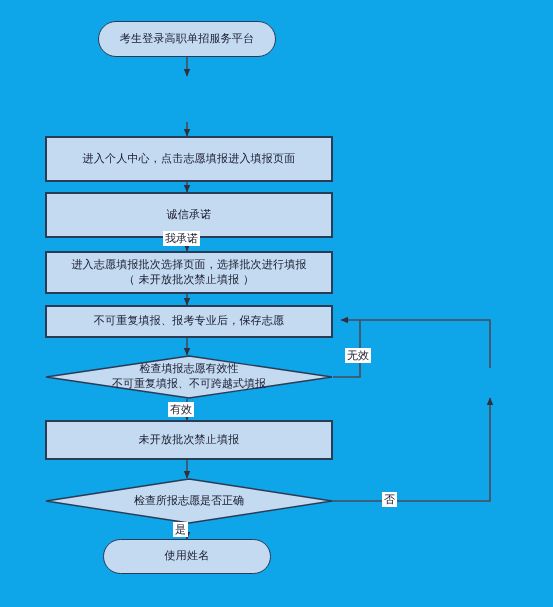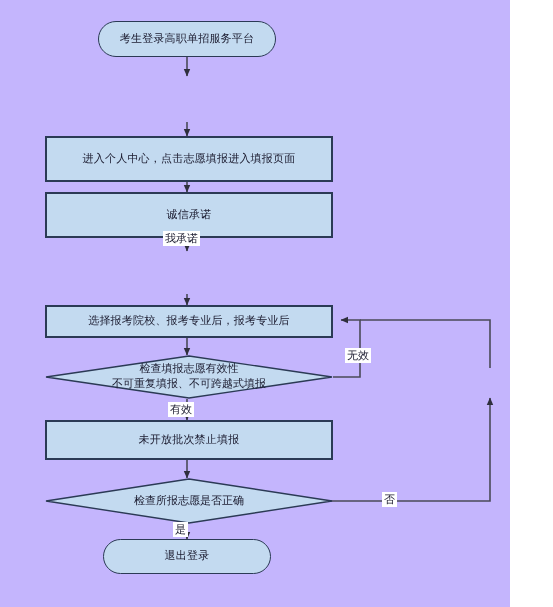--- a/index.html
+++ b/index.html
@@ -5,23 +5,23 @@
   html, body {
     margin: 0;
     padding: 0;
     background: #ffffff;
   }
   body {
     font-family: "DejaVu Sans", "Liberation Sans", sans-serif;
   }
   #canvas {
     position: relative;
-    width: 510px;
+    width: 553px;
     height: 607px;
-    background: #c4b5fd;
+    background: #0ea5e9;
     overflow: hidden;
   }
   #edges {
     position: absolute;
     left: 0;
     top: 0;
     width: 553px;
     height: 607px;
   }
   .node {
@@ -127,23 +127,27 @@
 
 
   <div class="node process" style="left:45px; top:136px; width:288px; height:46px;">
     <span class="node-label">进入个人中心，点击志愿填报进入填报页面</span>
   </div>
 
   <div class="node process" style="left:45px; top:192px; width:288px; height:46px;">
     <span class="node-label">诚信承诺</span>
   </div>
 
+  <div class="node process" style="left:45px; top:251px; width:288px; height:43px;">
+    <span class="node-label">进入志愿填报批次选择页面，选择批次进行填报
+（ 未开放批次禁止填报 ）</span>
+  </div>
 
   <div class="node process" style="left:45px; top:305px; width:288px; height:33px;">
-    <span class="node-label">选择报考院校、报考专业后，报考专业后</span>
+    <span class="node-label">不可重复填报、报考专业后，保存志愿</span>
   </div>
 
   <div class="decision" style="left:45px; top:355px; width:288px; height:44px;">
     <svg width="288" height="44" viewBox="0 0 288 44" xmlns="http://www.w3.org/2000/svg">
       <polygon points="144,1 287,22 144,43 1,22" fill="#c3daf0" stroke="#2b3a55" stroke-width="1.4"></polygon>
     </svg>
     <span class="dec-label">检查填报志愿有效性
 不可重复填报、不可跨越式填报</span>
   </div>
 
@@ -152,21 +156,21 @@
   </div>
 
   <div class="decision" style="left:45px; top:478px; width:288px; height:46px;">
     <svg width="288" height="46" viewBox="0 0 288 46" xmlns="http://www.w3.org/2000/svg">
       <polygon points="144,1 287,23 144,45 1,23" fill="#c3daf0" stroke="#2b3a55" stroke-width="1.4"></polygon>
     </svg>
     <span class="dec-label">检查所报志愿是否正确</span>
   </div>
 
   <div class="node terminator" style="left:103px; top:539px; width:168px; height:35px;">
-    <span class="node-label">退出登录</span>
+    <span class="node-label">使用姓名</span>
   </div>
 
 
   <span class="edge-label" style="left:163px; top:231px;">我承诺</span>
 
   <span class="edge-label" style="left:345px; top:348px;">无效</span>
 
   <span class="edge-label" style="left:168px; top:402px;">有效</span>
 
   <span class="edge-label" style="left:173px; top:522px;">是</span>

